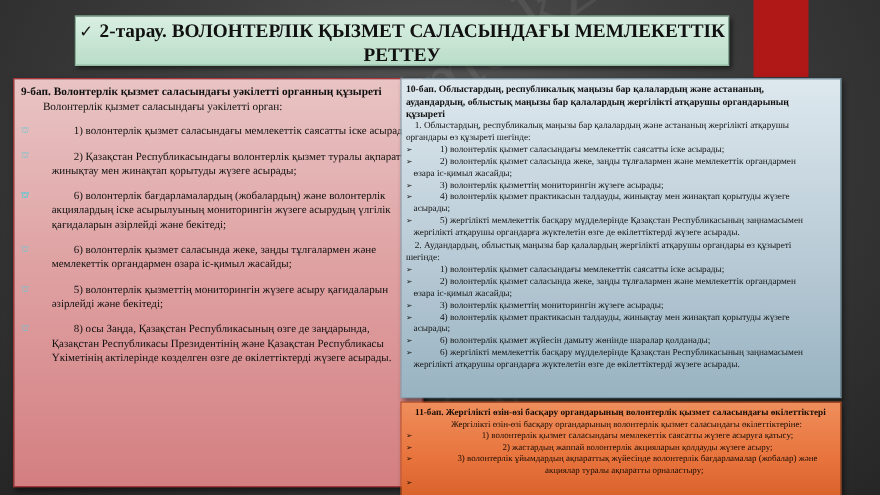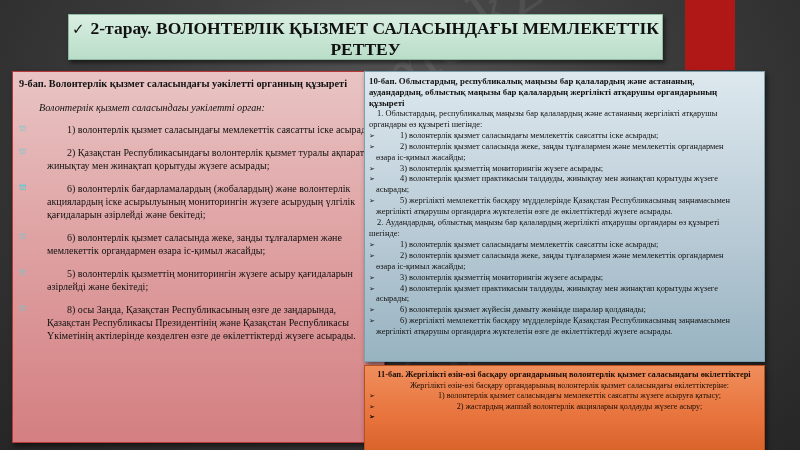--- a/index.html
+++ b/index.html
@@ -31,21 +31,21 @@
     .panel-left {
       position: absolute; left: 12px; top: 71px; width: 373px; height: 372px;
       background: linear-gradient(#e9c4c4 0%, #dfa2a3 45%, #d47f81 100%);
       border: 1px solid #b8373a;
       box-shadow: 2px 3px 5px rgba(0,0,0,0.55);
       padding: 5px 6px 0 6px;
       font-size: 10px;
       line-height: 13px;
     }
     .panel-left .heading { font-weight: bold; font-size: 10.3px; line-height: 13px; }
-    .panel-left .intro { margin: 11px 0 9px 20px; font-size: 10.2px; font-style: italic; }
+    .panel-left .intro { margin: 1px 0 9px 20px; font-size: 10.2px; }
     .panel-left .item { position: relative; padding-left: 28px; margin-bottom: 10px; font-size: 10px; line-height: 13px; }
     .panel-left .item .num { padding-left: 20px; }
     .panel-left .bullet {
       position: absolute; left: 0; top: 2px; width: 9px; height: 8px;
       color: #6cc7d3; font-family: "DejaVu Sans", sans-serif; font-size: 8px; line-height: 8px;
     }
 
     .panel-right {
       position: absolute; left: 364px; top: 71px; width: 401px; height: 291px;
       background: linear-gradient(#dde8ee 0%, #b9cbd6 55%, #98b3c1 100%);
@@ -120,15 +120,15 @@
   <div class="bl"><span class="arr">➢</span><span class="t">4) волонтерлік қызмет практикасын талдауды, жинықтау мен жинақтап қорытуды жүзеге асырады;</span></div>
   <div class="bl"><span class="arr">➢</span><span class="t">6) волонтерлік қызмет жүйесін дамыту жөнінде шаралар қолданады;</span></div>
   <div class="bl"><span class="arr">➢</span><span class="t">6) жергілікті мемлекеттік басқару мүдделерінде Қазақстан Республикасының заңнамасымен жергілікті атқарушы органдарға жүктелетін өзге де өкілеттіктерді жүзеге асырады.</span></div>
 </div>
 
 <div class="panel-bottom">
   <div class="heading">11-бап. Жергілікті өзін-өзі басқару органдарының волонтерлік қызмет саласындағы өкілеттіктері</div>
   <div class="para">Жергілікті өзін-өзі басқару органдарының волонтерлік қызмет саласындағы өкілеттіктеріне:</div>
   <div class="bl"><span class="arr">➢</span><span class="t">1) волонтерлік қызмет саласындағы мемлекеттік саясатты жүзеге асыруға қатысу;</span></div>
   <div class="bl"><span class="arr">➢</span><span class="t">2) жастардың жаппай волонтерлік акцияларын қолдауды жүзеге асыру;</span></div>
-  <div class="bl"><span class="arr">➢</span></div>
+  <div class="bl"><span class="arr">➢</span><span class="t">3) волонтерлік ұйымдардың ақпараттық жүйесінде волонтерлік бағдарламалар (жобалар) және акциялар туралы ақпаратты орналастыру;</span></div>
   <div class="bl"><span class="arr">➢</span></div>
 </div>
 
 </body></html>

